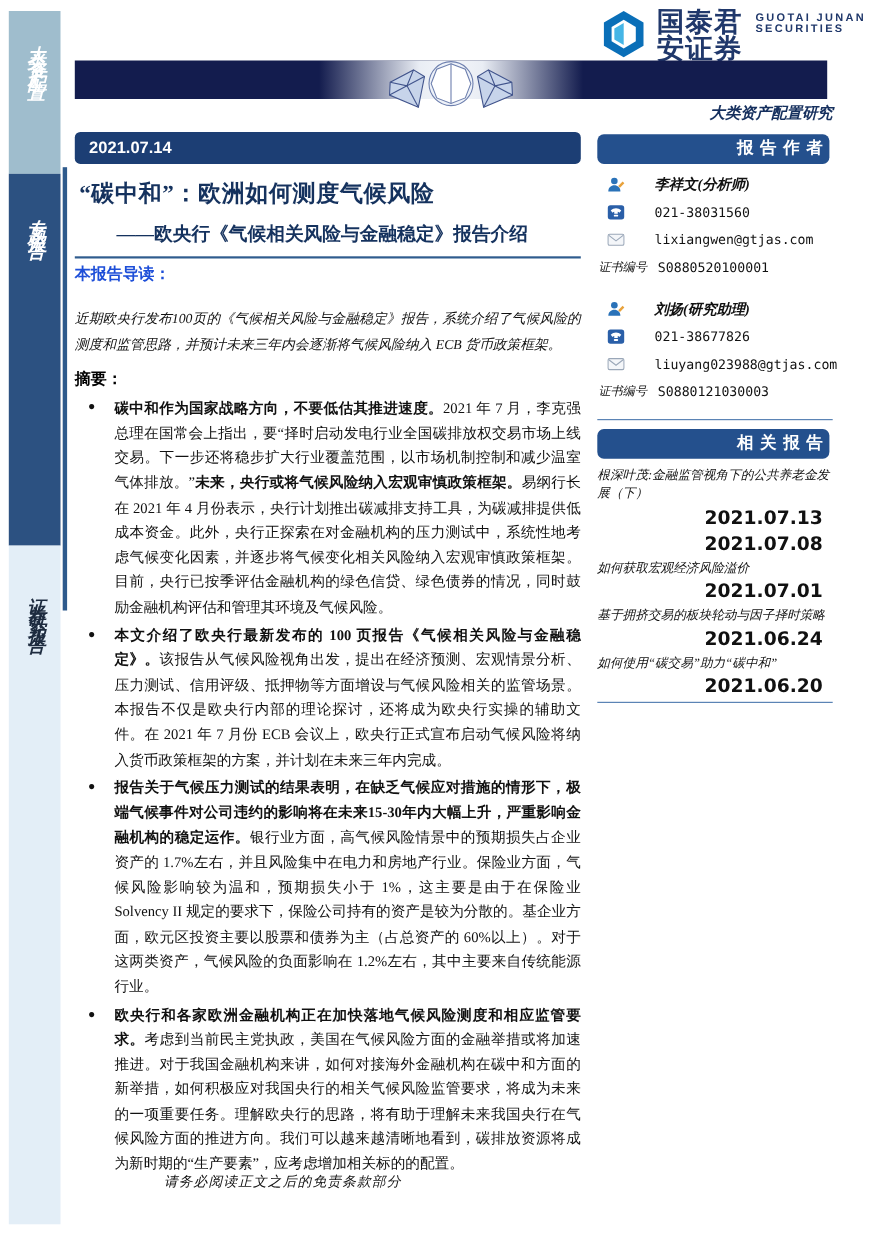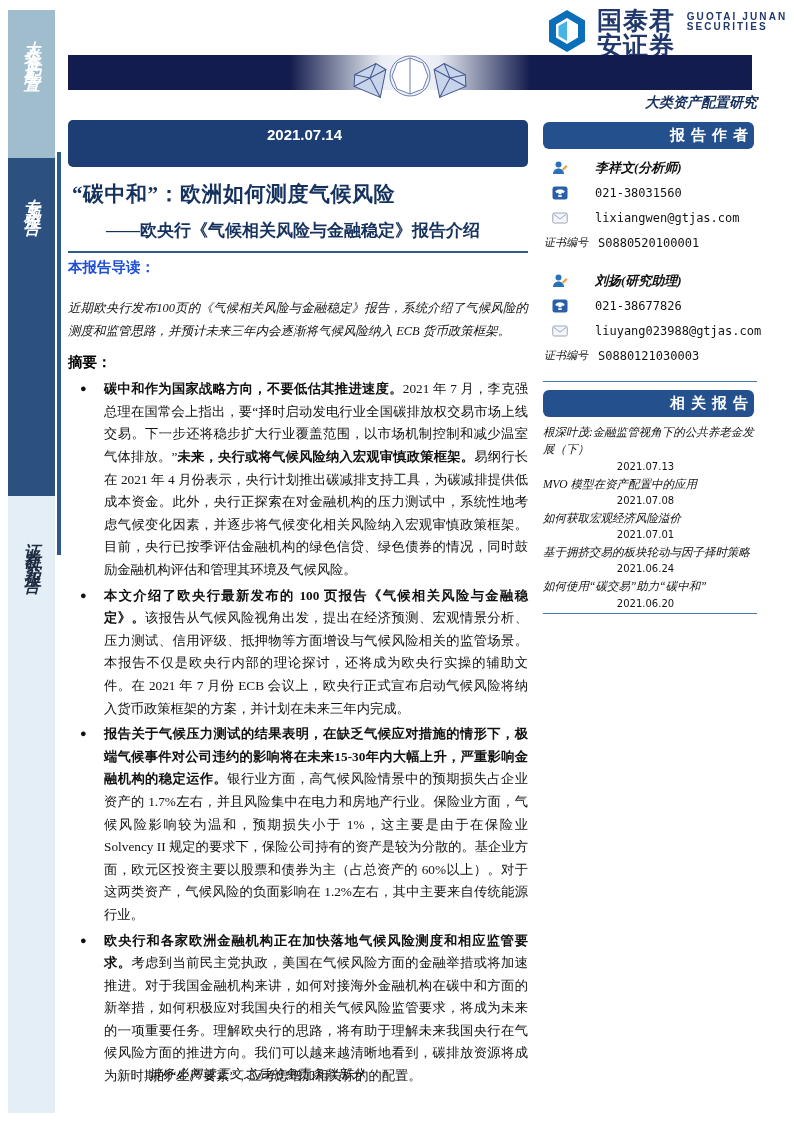--- a/index.html
+++ b/index.html
@@ -22,22 +22,22 @@
   .logo-cn{font-size:25px;font-weight:bold;color:#20386b;letter-spacing:1px;}
   .logo-en{font-size:10px;letter-spacing:2.1px;color:#20386b;margin-top:4px;
            font-family:"Liberation Sans",sans-serif;font-weight:bold;}
   .band{position:absolute;left:68px;top:55px;width:684px;height:35px;background:#131c4e;}
   .band-glow{position:absolute;left:50%;top:0;transform:translateX(-50%);width:240px;height:35px;
              background:linear-gradient(90deg,rgba(233,237,244,0) 0%,#e9edf4 38%,#f4f6fa 50%,#e9edf4 62%,rgba(233,237,244,0) 100%);}
   .gems{position:absolute;left:50%;top:-17px;transform:translateX(-50%);}
   .division{position:absolute;right:37px;top:94px;font-size:14px;font-weight:bold;font-style:italic;color:#16305e;}
   
   .main{position:absolute;left:68px;top:120px;width:460px;}
-  .dateband{height:47px;line-height:29px;background:#1c3e74;border-radius:5px;color:#fff;
-            font-weight:bold;font-size:15px;padding-left:13px;font-family:"Liberation Sans",sans-serif;text-align:center;}
+  .dateband{height:29px;line-height:29px;background:#1c3e74;border-radius:5px;color:#fff;
+            font-weight:bold;font-size:15px;padding-left:13px;font-family:"Liberation Sans",sans-serif;}
   .accent{position:absolute;left:57px;top:152px;width:4px;height:403px;background:#2e5a8c;}
   .title{margin:13px 0 0 4px;font-size:21px;font-weight:bold;color:#15325e;letter-spacing:0.5px;}
   .subtitle{margin-top:11px;padding-left:38px;font-size:17px;font-weight:bold;color:#15325e;}
   .rule{margin-top:9px;border-top:2px solid #2f5c8e;}
   .lead-h{margin-top:5px;font-size:14.5px;font-weight:bold;color:#1d4ed8;}
   .lead-b{margin-top:20px;font-size:12.5px;font-style:italic;line-height:1.85;text-align:justify;color:#111;}
   .sum-h{margin-top:10px;font-size:14.5px;font-weight:bold;color:#000;}
   .bullets{margin:6px 0 0 0;padding:0;list-style:none;}
   .bullets li{position:relative;padding-left:36px;font-size:13.3px;line-height:1.7;
               text-align:justify;margin-bottom:3px;}
@@ -54,22 +54,22 @@
   .arow .tx{margin-left:27px;}
   .aname{font-size:13px;font-weight:bold;font-style:italic;}
   .amono{font-family:"DejaVu Sans Mono",monospace;font-size:12px;}
   .crow{display:flex;align-items:center;height:25px;}
   .clabel{font-size:11px;font-style:italic;margin-left:1px;}
   .cval{font-family:"DejaVu Sans Mono",monospace;font-size:12px;margin-left:10px;}
   .rdiv{border-top:1.5px solid #4a77ad;width:214px;margin:4px 0 8px 0;}
   .related{width:211px;margin-top:7px;}
   .rel-item{margin-bottom:3px;}
   .rel-title{font-size:11.5px;font-style:italic;line-height:1.5;color:#111;}
-  .rel-date{text-align:center;font-size:10px;font-family:"DejaVu Sans",sans-serif;
-            padding-right:6px;margin:2px 0 4px 0;}
+  .rel-date{text-align:right;font-size:17px;font-family:"DejaVu Sans",sans-serif;
+            padding-right:6px;margin:2px 0 4px 0;font-weight:bold;}
   
   .footer{position:absolute;left:112px;top:1066px;width:290px;text-align:center;
           font-size:12.5px;font-style:italic;letter-spacing:1px;color:#111;}
 </style>
 </head>
 <body>
 
 <div id="page">
 
   <div class="strip">
@@ -220,21 +220,20 @@
         </div>
       </div>
     <div class="rdiv"></div>
     <div class="rband">相关报告</div>
     <div class="related" id="related">
         <div class="rel-item">
           <div class="rel-title">根深叶茂:金融监管视角下的公共养老金发展（下）</div>
           <div class="rel-date">2021.07.13</div>
         </div>
         <div class="rel-item">
-          <div class="rel-title">MVO 模型在资产配置中的应用</div>
           <div class="rel-date">2021.07.08</div>
         </div>
         <div class="rel-item">
           <div class="rel-title">如何获取宏观经济风险溢价</div>
           <div class="rel-date">2021.07.01</div>
         </div>
         <div class="rel-item">
           <div class="rel-title">基于拥挤交易的板块轮动与因子择时策略</div>
           <div class="rel-date">2021.06.24</div>
         </div>

